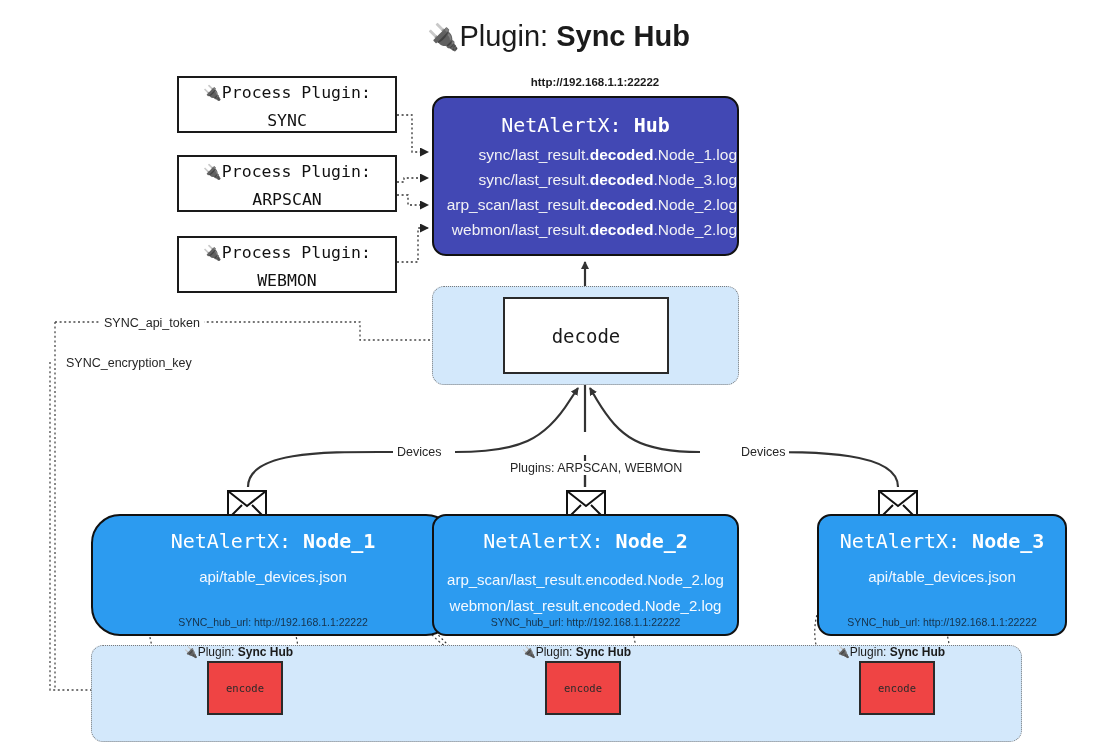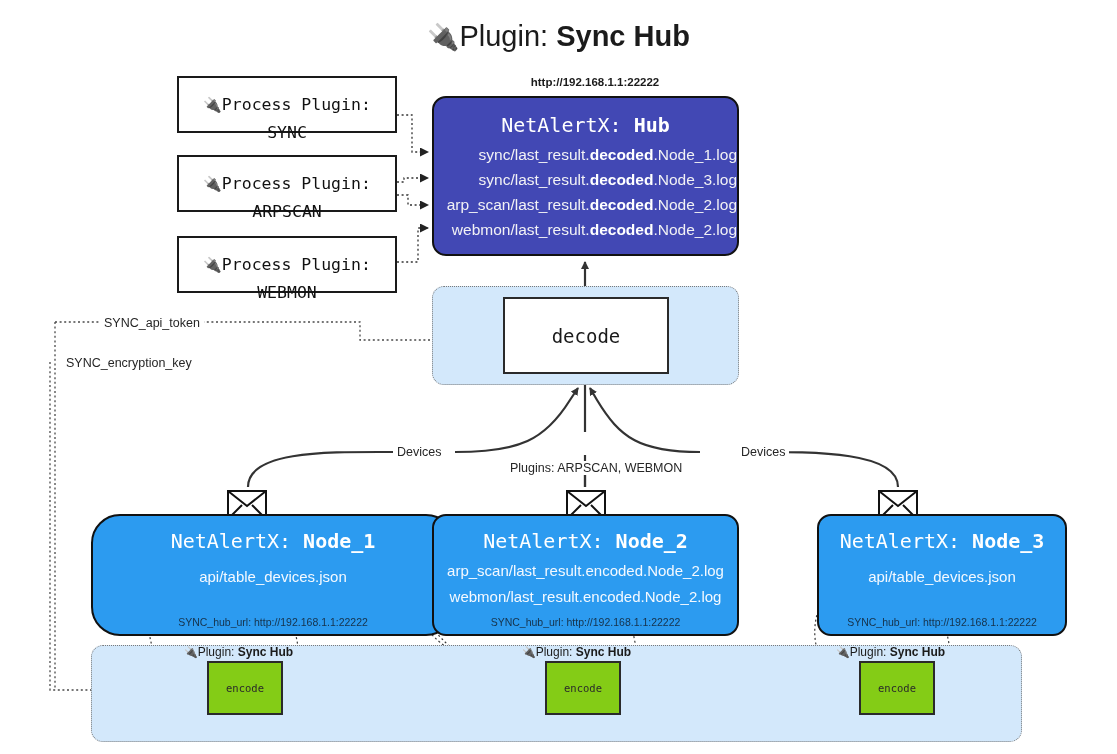--- a/index.html
+++ b/index.html
@@ -38,21 +38,21 @@
 
   
   .proc-box {
     width: 220px; height: 57px;
     border: 2px solid #1a1a1a;
     background: #ffffff;
     text-align: center;
     font-family: "DejaVu Sans Mono", monospace;
     font-size: 16.5px;
     line-height: 27px;
-    padding-top: 13px;
+    padding-top: 1px;
     color: #111;
   }
   .proc-box .l1 { display:block; white-space: nowrap; }
   .proc-box .l2 { display:block; white-space: nowrap; }
   .proc-box .plug { font-size: 15px; }
 
   
   #hub-url {
     left: 455px; top: 76px; width: 280px;
     text-align: center;
@@ -153,33 +153,33 @@
     font-size: 10.5px;
     font-weight: 400;
     color: #16324a;
     white-space: nowrap;
   }
   #node1 { left: 91px;  top: 514px; width: 364px; border-radius: 29px; }
   #node2 { left: 432px; top: 514px; width: 307px; }
   #node3 { left: 817px; top: 514px; width: 250px; }
   #node1 .n-line { margin-top: 8px; }
   #node3 .n-line { margin-top: 8px; }
-  #node2 .n-lines { margin-top: 2px; }
+  #node2 .n-lines { margin-top: 11px; }
 
   
   #encode-wrap {
     left: 91px; top: 645px;
     width: 931px; height: 97px;
     background: #d3e8fb;
     border: 1.6px dotted #7a7a7a;
     border-radius: 12px;
   }
   .encode-box {
     width: 76px; height: 54px;
-    background: #84cc16;
+    background: #ef4444;
     border: 2px solid #2a2a2a;
     display: flex; align-items: center; justify-content: center;
     font-family: "DejaVu Sans Mono", monospace;
     font-size: 10.5px;
     color: #2a2a2a;
     top: 661px;
   }
   #encode1 { left: 207px; }
   #encode2 { left: 545px; }
   #encode3 { left: 859px; }

